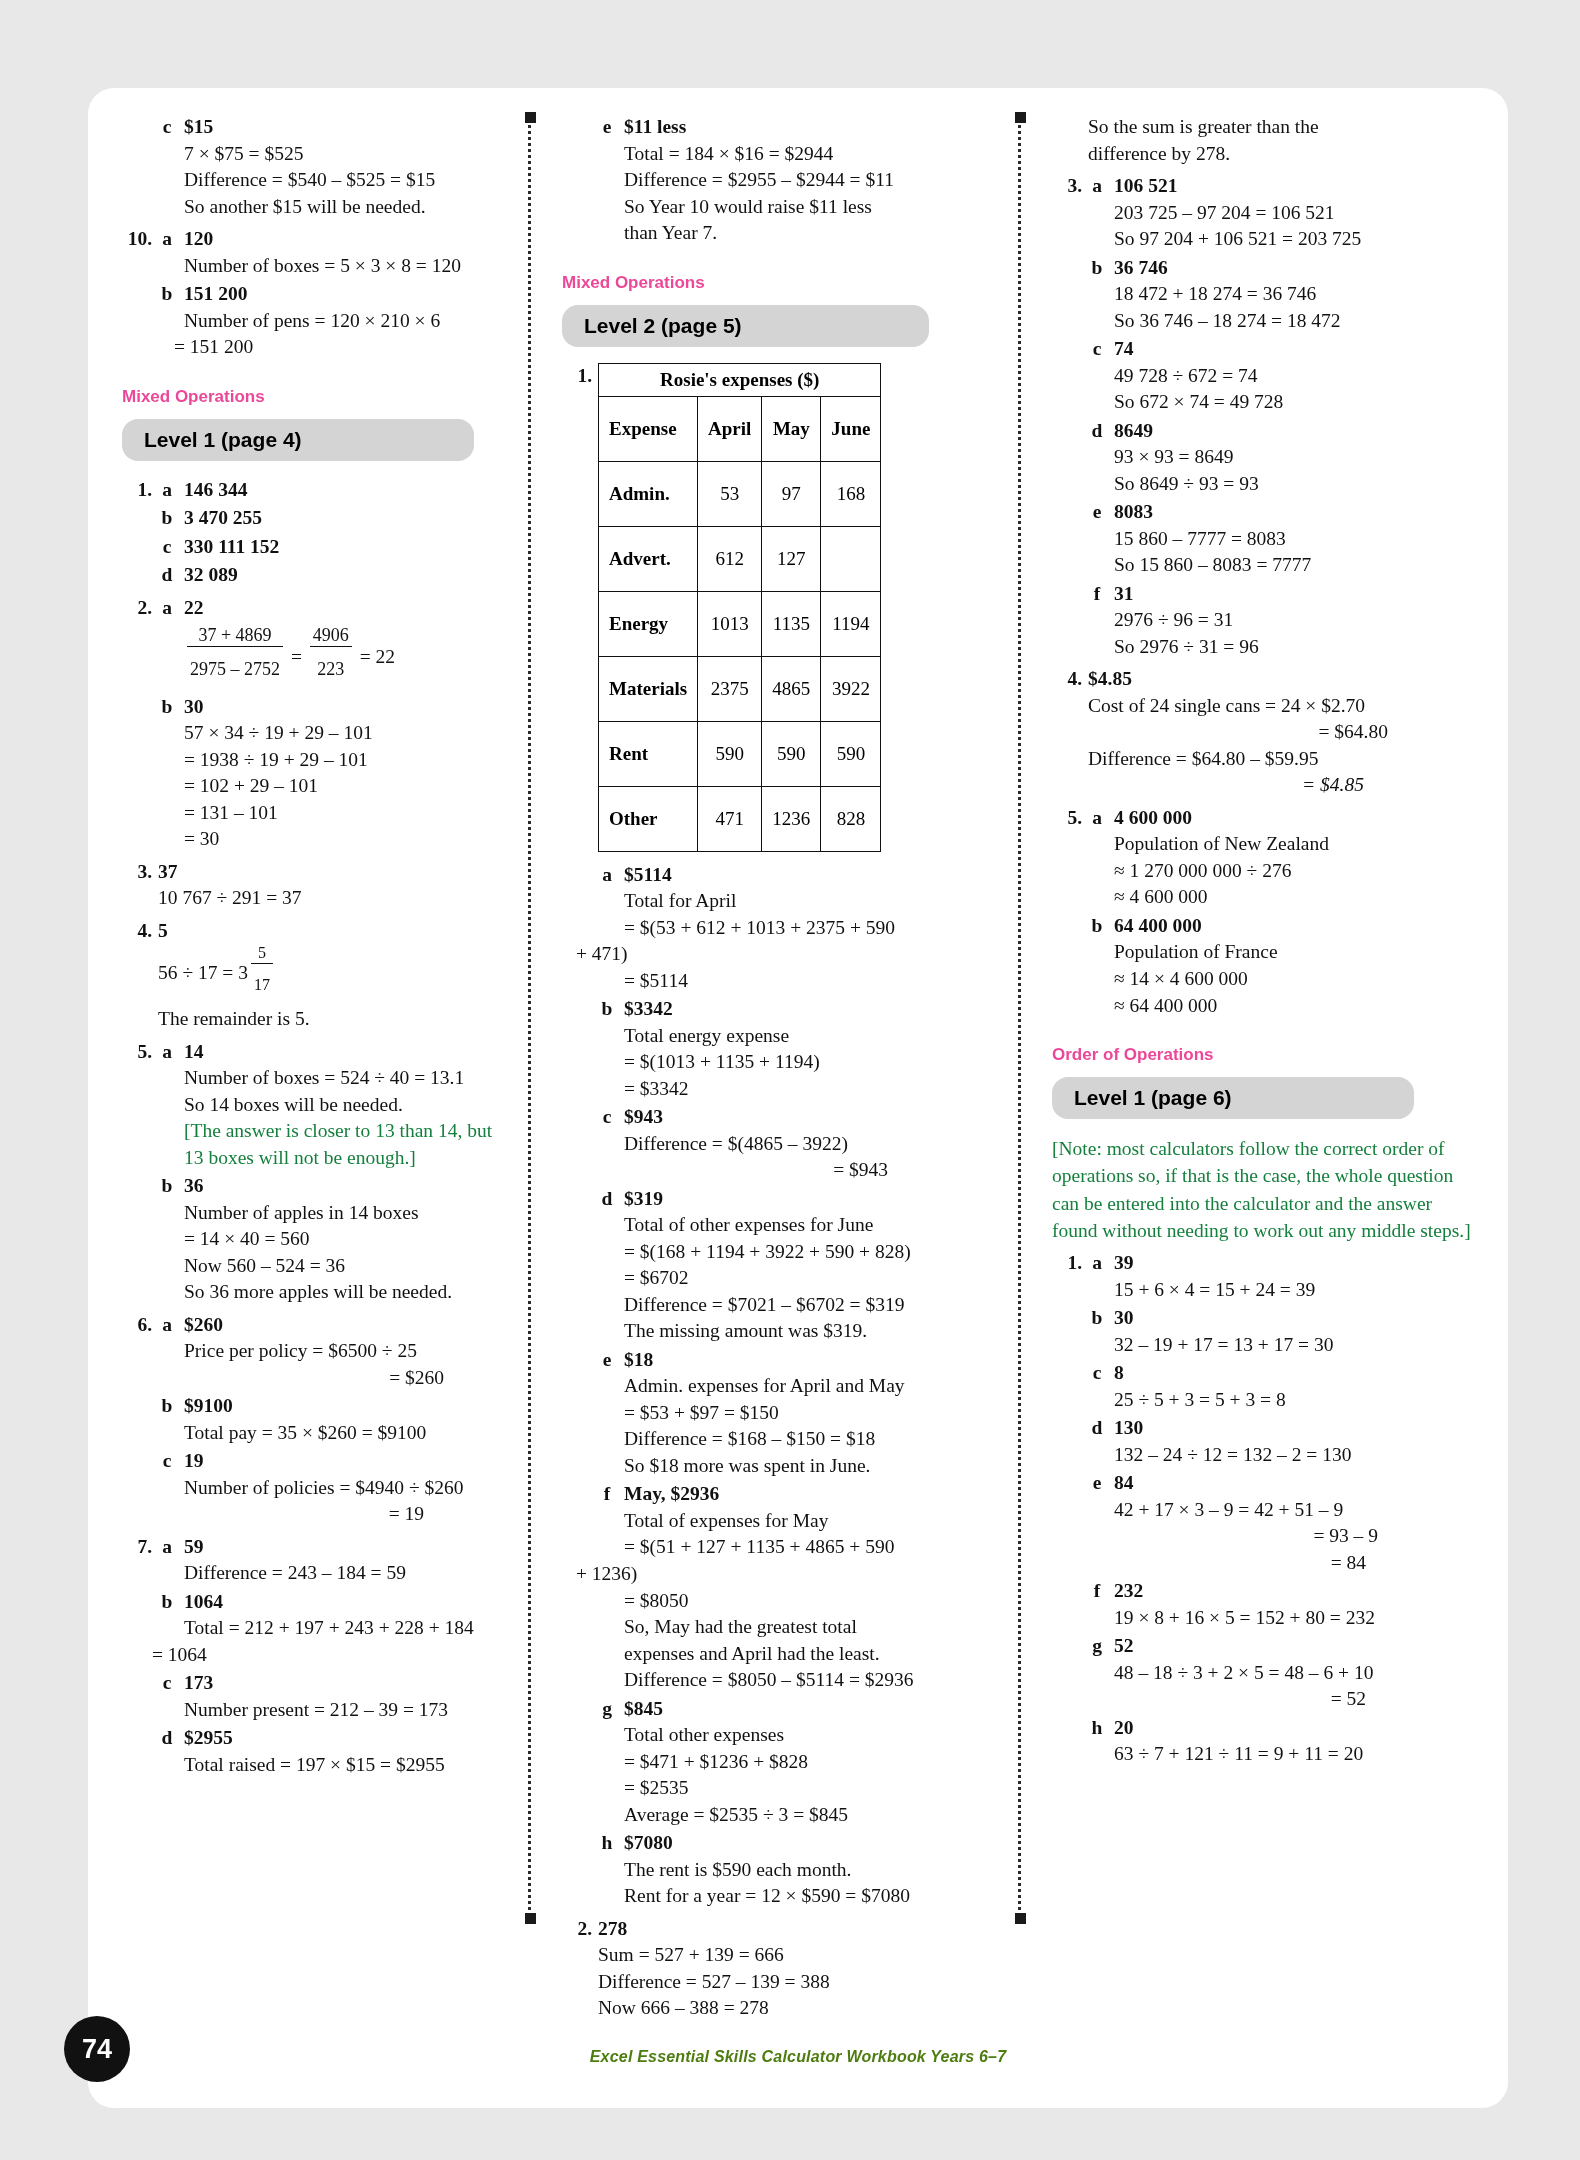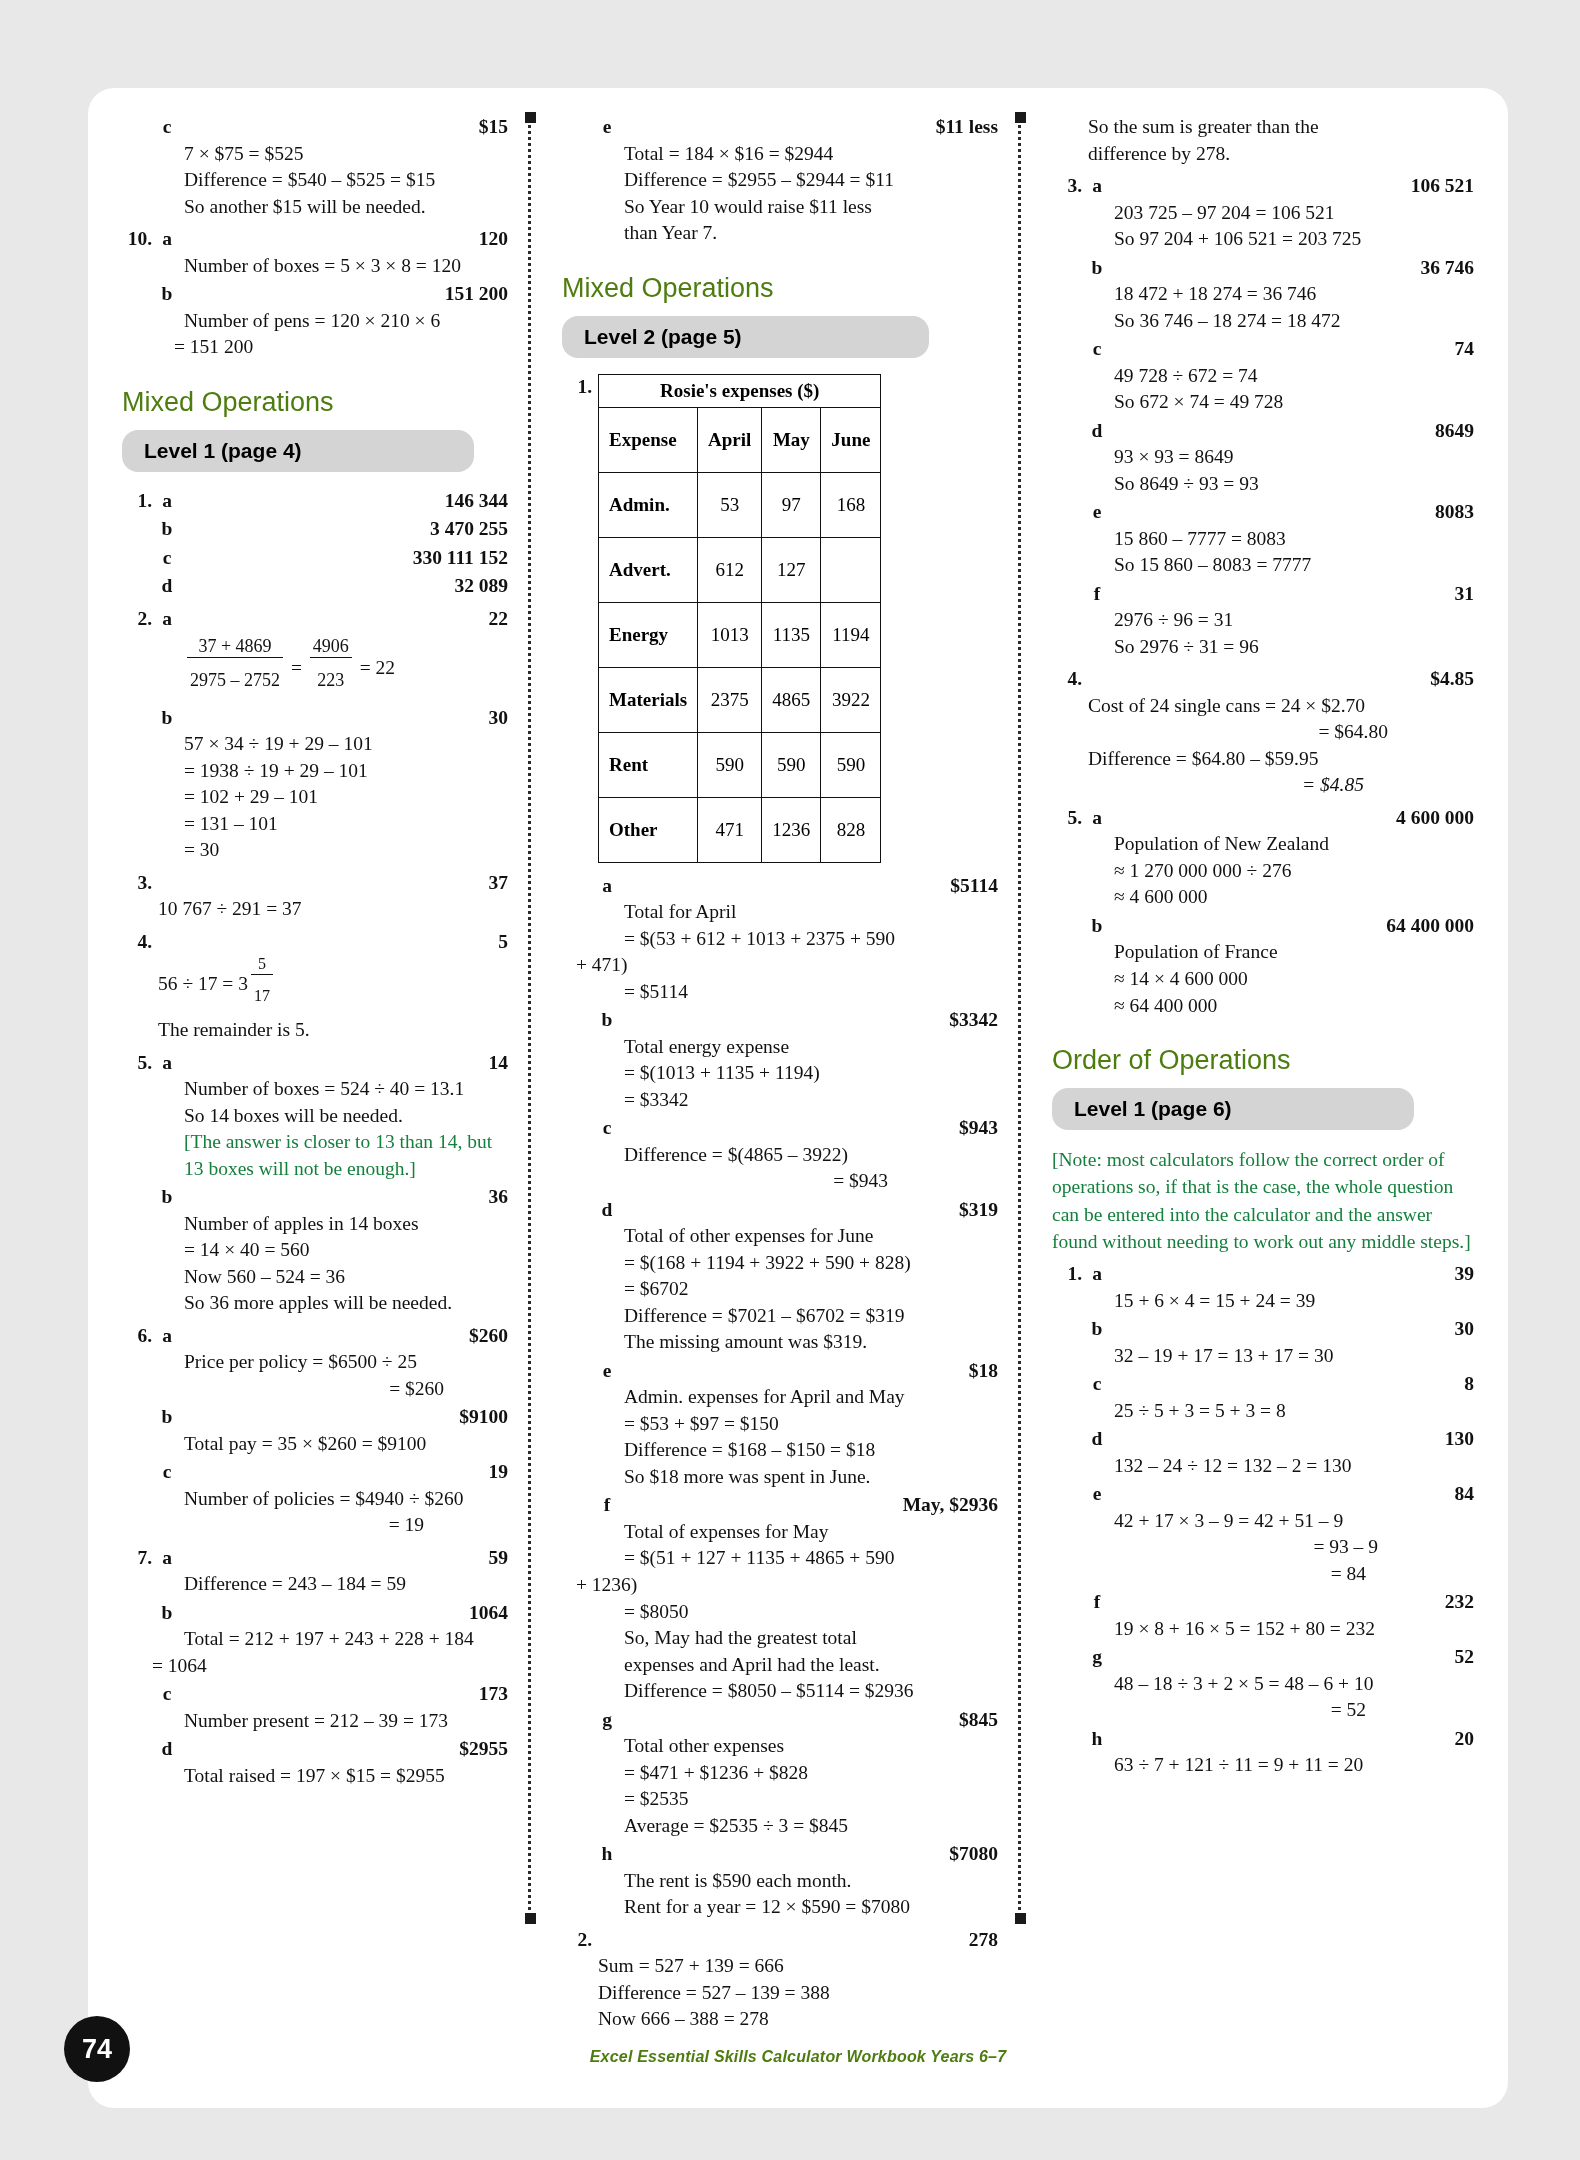--- a/index.html
+++ b/index.html
@@ -76,33 +76,33 @@
   }
   .let {
     position: absolute;
     width: 22px;
     text-align: center;
     font-weight: 700;
   }
   .lvl0 { padding-left: 36px; }   
   .lvl1 { padding-left: 62px; }   
   .letpos { left: 34px; }
-  .ans { font-weight: 700; text-align: right; }
+  .ans { font-weight: 700; }
   .note { color: #15803d; }
   .mt6 { margin-top: 6px; }
   .indent1 { padding-left: 14px; }
   .indent2 { padding-left: 30px; }
   .indent3 { padding-left: 52px; }
 
   h2.section {
     font-family: "Liberation Sans", sans-serif;
-    font-size: 27px;
-    font-weight: 400;
+    font-size: 17px;
+    font-weight: 700;
     margin: 26px 0 12px 0;
-    color: #4d7c0f;
+    color: #ec4899;
   }
   .level-bar {
     background: #d4d4d4;
     border-radius: 16px;
     font-family: "Liberation Sans", sans-serif;
     font-size: 21px;
     font-weight: 700;
     color: #000000;
     padding: 9px 0 9px 22px;
     margin: 0 0 16px 0;

